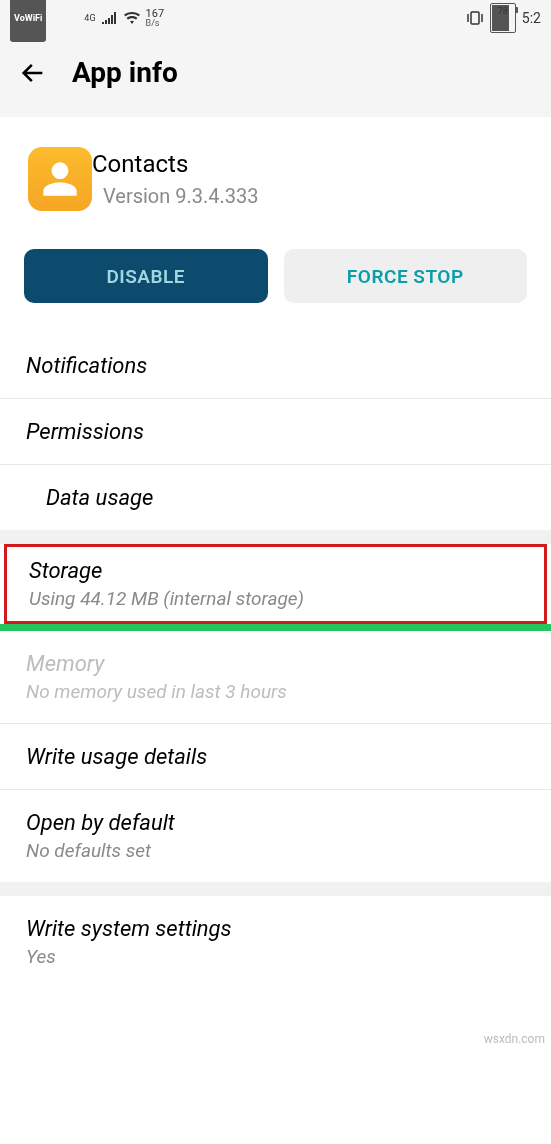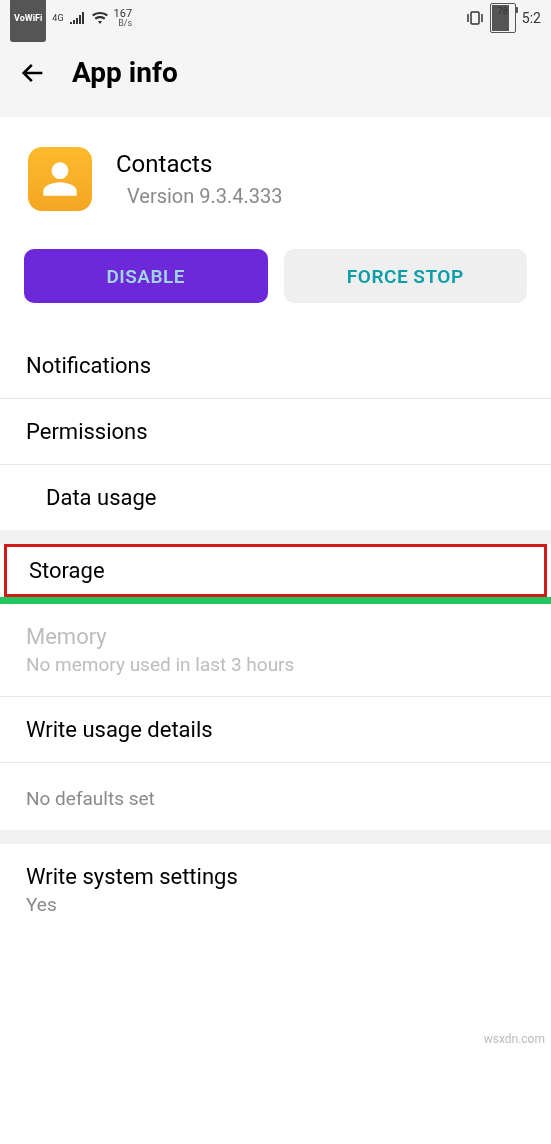--- a/index.html
+++ b/index.html
@@ -41,21 +41,21 @@
       background: #555;
       color: #fff;
       font-size: 9px;
       font-weight: bold;
       padding: 19px 4px;
       border-radius: 3px;
     }
     .net-speed {
       font-size: 10px;
       line-height: 1;
-      text-align: right;
+      text-align: left;
     }
     .net-speed .num { font-size: 11px; }
     .net-speed .unit { font-size: 9px; color: #555; }
     .battery-box {
       border: 1.5px solid #555;
       border-radius: 2px;
       width: 26px;
       height: 30px;
       position: relative;
       display: flex;
@@ -107,21 +107,20 @@
     .header-title {
       font-size: 28px;
       font-weight: 700;
       color: #000;
     }
 
     
     .app-row {
       display: flex;
       align-items: center;
-      gap: 24px;
       padding: 30px 28px 20px 28px;
     }
     .app-icon {
       width: 64px;
       height: 64px;
       background: linear-gradient(180deg, #fdbb2d 0%, #f5a623 100%);
       border-radius: 14px;
       display: flex;
       align-items: center;
       justify-content: center;
@@ -149,36 +148,37 @@
       flex: 1;
       height: 54px;
       border: none;
       border-radius: 10px;
       font-size: 19px;
       font-weight: 600;
       letter-spacing: 0.5px;
       cursor: pointer;
     }
     .btn-disable {
-      background: #6d28d9;
+      background: #0c4a6e;
       color: #9fd6e2;
     }
     .btn-force {
       background: #efefef;
       color: #0a9ea8;
     }
 
     
     .list {
       padding: 0 0;
     }
     .list-item {
       padding: 20px 26px;
       border-bottom: 1px solid #e8e8e8;
       cursor: pointer;
+      font-style: italic;
     }
     .list-item .primary {
       font-size: 22px;
       color: #000;
     }
     .list-item .secondary {
       font-size: 19px;
       color: #8a8a8a;
       margin-top: 4px;
     }
@@ -215,21 +215,21 @@
       writing-mode: horizontal-tb;
       margin-top: 12px;
     }
   </style>
 </head>
 <body>
 
 <div class="status-bar">
   <div class="status-left">
     <span class="vowifi-badge">VoWiFi</span>
-    <span style="font-size:9px;">4G</span>
+    <span style="font-size:9px;margin-left:32px;">4G</span>
     <svg width="16" height="12" viewBox="0 0 16 12">
         <path fill="#333" d="M0 10h2v2H0zM3 8h2v4H3zM6 6h2v6H6zM9 3h2v9H9zM12 0h2v12h-2z"></path>
       </svg>
     <svg width="16" height="12" viewBox="0 0 24 18">
         <path fill="#333" d="M12 18l-3-4c1.7-1.3 4.3-1.3 6 0l-3 4zM4 9c4.4-4 11.6-4 16 0l-2 2.5c-3.3-3-8.7-3-12 0L4 9zM0 4C6.6-1.3 17.4-1.3 24 4l-2 2.5C16.5 1.6 7.5 1.6 2 6.5L0 4z"></path>
       </svg>
     <span class="net-speed">
       <div class="num">167</div>
       <div class="unit">B/s</div>
     </span>
@@ -285,33 +285,35 @@
 
   <div class="list-item" style="border-bottom:none;margin-left:20px;">
     <div class="primary">Data usage</div>
   </div>
 
   <div class="section-gap"></div>
 
   <div class="highlight-box">
     <div class="list-item">
       <div class="primary">Storage</div>
+      <div class="secondary">Using 44.12 MB (internal storage)</div>
     </div>
   </div>
 
   <div class="list-item disabled" style="border-top:7px solid #22c55e;">
     <div class="primary">Memory</div>
     <div class="secondary">No memory used in last 3 hours</div>
   </div>
 
   <div class="list-item">
     <div class="primary">Write usage details</div>
   </div>
 
   <div class="list-item" style="border-bottom:none;">
+    <div class="primary">Open by default</div>
     <div class="secondary">No defaults set</div>
   </div>
 
   <div class="section-gap"></div>
 
 
   <div class="list-item" style="border-bottom:none;">
     <div class="primary">Write system settings</div>
     <div class="secondary">Yes</div>
   </div>

